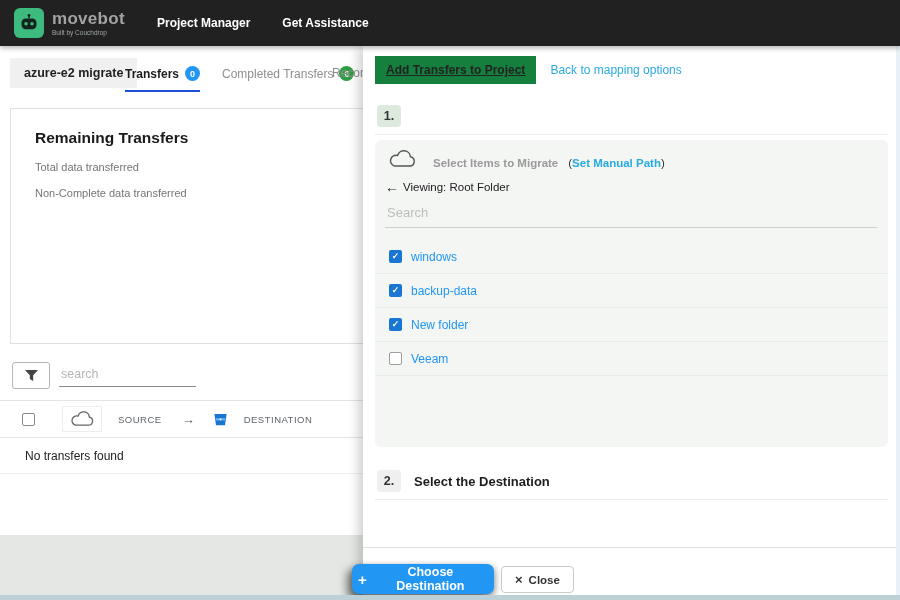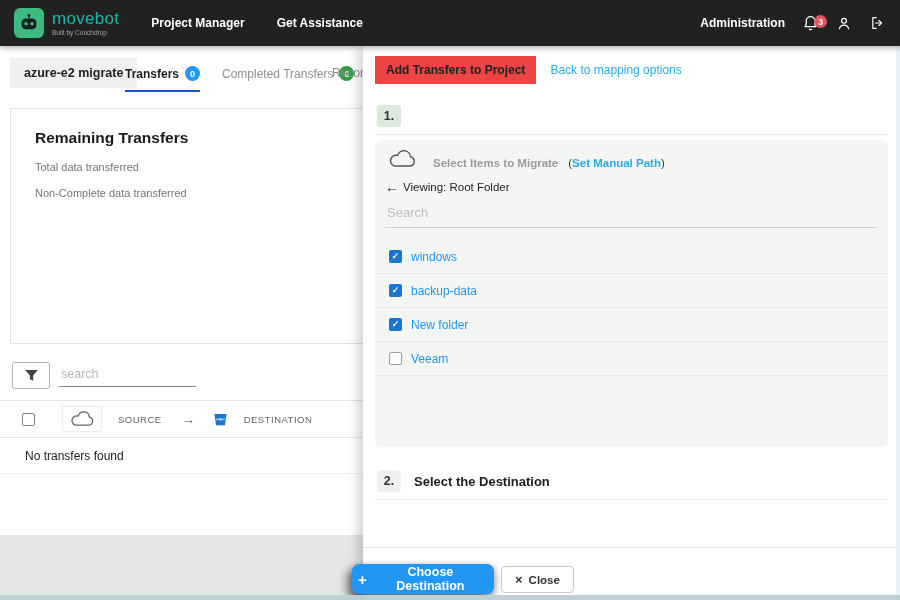--- a/index.html
+++ b/index.html
@@ -6,21 +6,21 @@
   .screen { position:relative; width:900px; height:600px; overflow:hidden; background:#e4e7e3;
             font-family:"Liberation Sans", sans-serif; }
 
   
   .topbar { position:absolute; top:0; left:0; width:900px; height:46px; background:#212121;
             display:flex; align-items:center; padding:0 14px; box-sizing:border-box; z-index:30;
             box-shadow:0 2px 5px rgba(0,0,0,.3); }
   .logo { width:30px; height:30px; background:#3dbb7f; border-radius:6px; display:flex;
           align-items:center; justify-content:center; flex:0 0 auto; }
   .brand-text { margin-left:8px; }
-  .brand-name { color:#14b8a6; font-size:17px; font-weight:normal; letter-spacing:.3px; line-height:1; }
+  .brand-name { color:#a3a3a3; font-size:17px; font-weight:bold; letter-spacing:.3px; line-height:1; }
   .brand-tagline { color:#9fa8a3; font-size:6.5px; margin-top:2px; }
   .main-nav { display:flex; gap:32px; margin-left:32px; }
   .main-nav a, .admin-link { color:#fff; font-size:12px; font-weight:bold; text-decoration:none; }
   .header-right { margin-left:auto; display:flex; align-items:center; gap:17px; }
   .bell-wrap { position:relative; display:flex; }
   .badge-red { position:absolute; top:1px; right:-8px; background:#e25563; color:#fff; font-size:8.5px;
                font-weight:bold; width:13px; height:13px; border-radius:50%; display:flex;
                align-items:center; justify-content:center; }
   .icon-btn { display:flex; align-items:center; cursor:pointer; }
 
@@ -69,21 +69,21 @@
   .arrow-cell { margin-left:20px; color:#555; font-size:13px; }
   .bucket-cell { margin-left:18px; display:flex; }
   .th-status { margin-left:58px; }
   .empty-row { height:35px; display:flex; align-items:center; padding-left:25px; font-size:12px;
                color:#222; border-bottom:1px solid #eee; background:#fff; }
 
   
   .panel { position:absolute; left:363px; top:46px; width:537px; height:549px; background:#fff;
            box-shadow:-5px 2px 10px rgba(0,0,0,.18); z-index:20; box-sizing:border-box; }
   .panel-header { padding:10px 12px 0; display:flex; align-items:center; }
-  .panel-title { background:#ef4444; padding:7px 11px; font-size:12px; font-weight:bold; color:#222; cursor:pointer; }
+  .panel-title { background:#15803d; padding:7px 11px; font-size:12px; font-weight:bold; color:#222; cursor:pointer;text-decoration:underline; }
   .back-link { margin-left:14px; color:#29abe2; font-size:12px; text-decoration:none; }
   .step-header { position:absolute; left:14px; display:flex; align-items:center; gap:13px; }
   .step1 { top:59px; }
   .step2 { top:424px; }
   .step-num { min-width:24px; height:22px; display:flex; align-items:center; justify-content:center;
               font-size:12.5px; font-weight:bold; color:#333; border-radius:4px; padding:0 2px; box-sizing:border-box; }
   .step-num.green { background:#dee9de; }
   .step-num.gray { background:#efefef; }
   .step-title { font-size:13px; font-weight:bold; color:#1d1d1d; }
   .divider { position:absolute; left:12px; right:12px; border-top:1px solid #ececec; }
@@ -144,43 +144,20 @@
       </svg>
     </div>
     <div class="brand-text">
       <div class="brand-name">movebot</div>
       <div class="brand-tagline">Built by Couchdrop</div>
     </div>
     <nav class="main-nav">
       <a href="#">Project Manager</a>
       <a href="#">Get Assistance</a>
     </nav>
-    <div class="header-right">
-      <a href="#" class="admin-link">Administration</a>
-      <span class="bell-wrap icon-btn">
-        <svg width="17" height="18" viewBox="0 0 24 24" fill="none" stroke="#fff" stroke-width="1.8" stroke-linejoin="round">
-          <path d="M6 9a6 6 0 1 1 12 0v5l1.8 3H4.2L6 14z"></path>
-          <path d="M10 20a2.2 2.2 0 0 0 4 0"></path>
-        </svg>
-        <span class="badge-red">3</span>
-      </span>
-      <span class="icon-btn">
-        <svg width="16" height="17" viewBox="0 0 24 24" fill="none" stroke="#fff" stroke-width="1.8" stroke-linecap="round">
-          <circle cx="12" cy="8" r="3.6"></circle>
-          <path d="M5 20c1.2-4 4-5.5 7-5.5s5.8 1.5 7 5.5"></path>
-        </svg>
-      </span>
-      <span class="icon-btn">
-        <svg width="17" height="16" viewBox="0 0 24 24" fill="none" stroke="#fff" stroke-width="1.8" stroke-linecap="round" stroke-linejoin="round">
-          <path d="M10 4H5v16h5"></path>
-          <path d="M14 8l4 4-4 4"></path>
-          <path d="M18 12H9"></path>
-        </svg>
-      </span>
-    </div>
   </header>
 
   <div class="white-bg"></div>
 
   <div class="project-tab">azure-e2 migrate</div>
   <div class="tab tab-transfers">
     <span>Transfers</span>
     <span class="tab-badge blue">0</span>
   </div>
   <div class="tab tab-completed">

